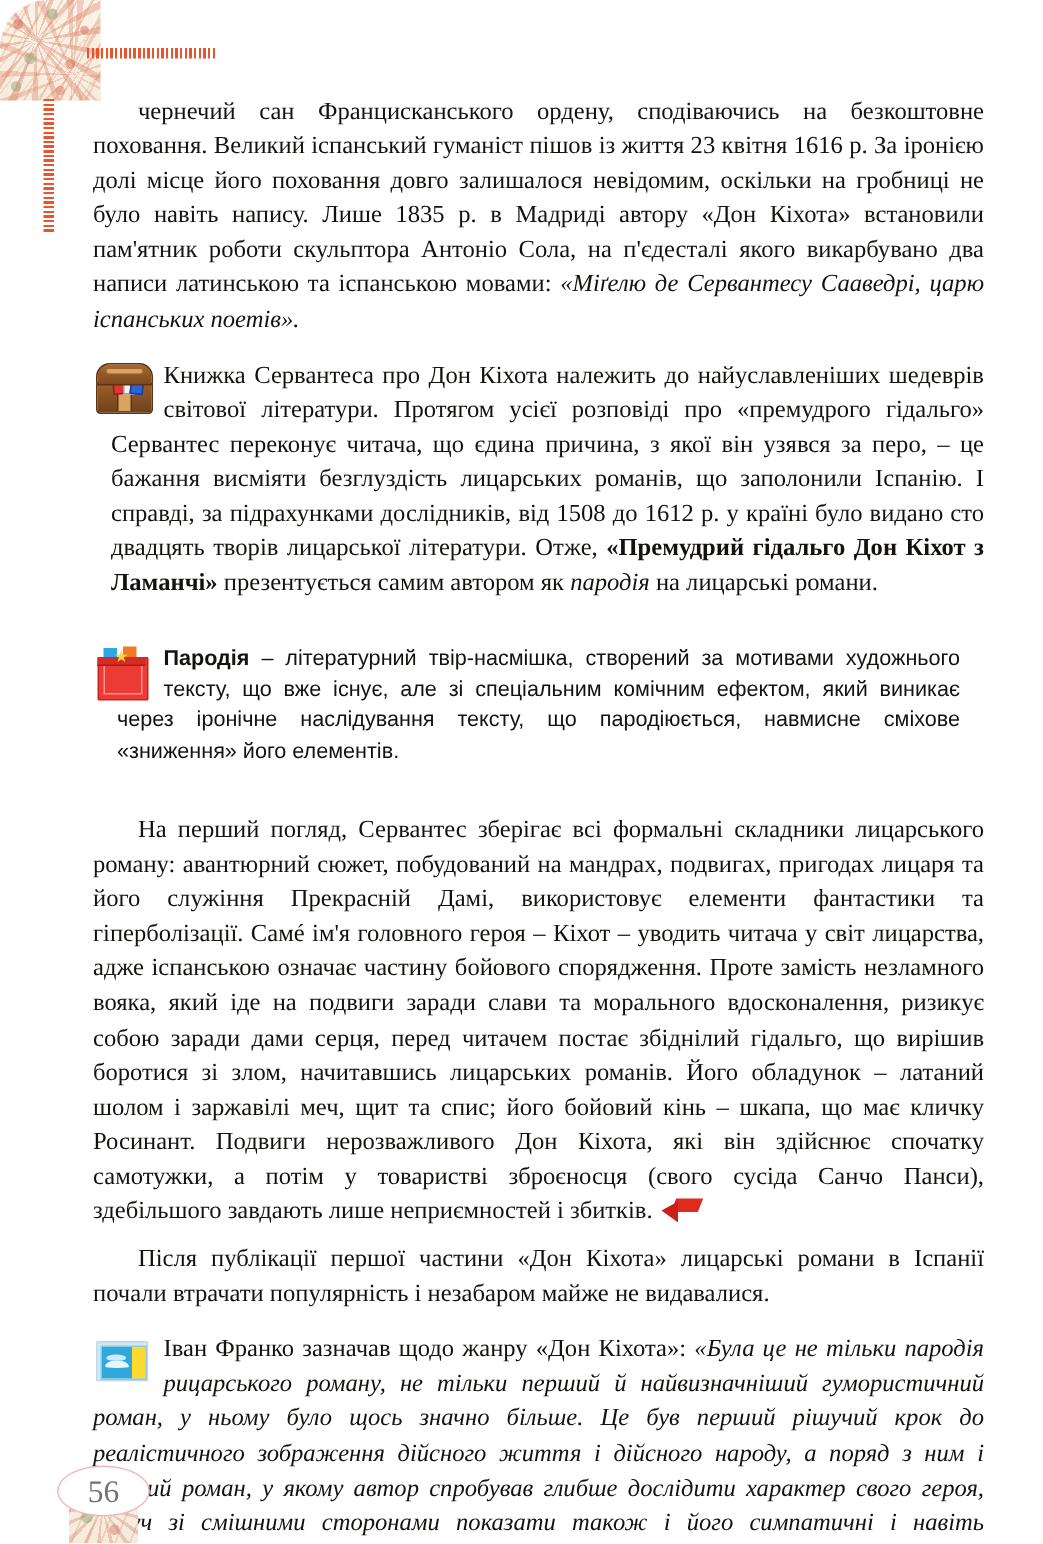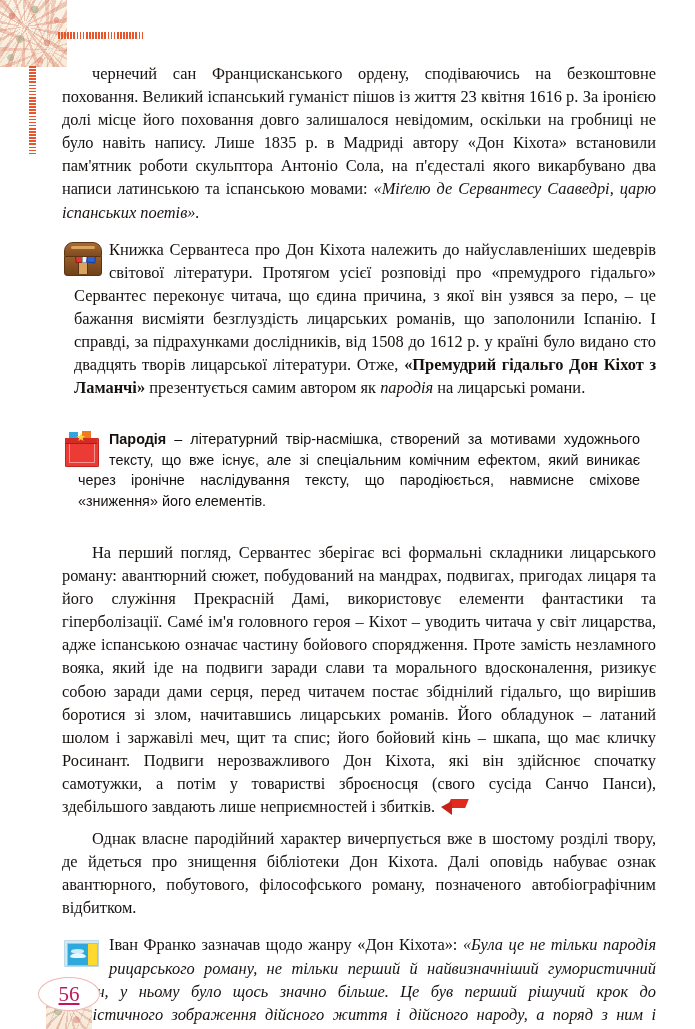--- a/index.html
+++ b/index.html
@@ -8,20 +8,21 @@
     background: #ffffff;
   }
   #page {
     position: relative;
     width: 695px;
     height: 1029px;
     background: #ffffff;
     overflow: hidden;
     font-family: "Liberation Serif", "DejaVu Serif", serif;
     color: #15110f;
+    border-radius: 32px;
   }
 
   
   .ornament-tl {
     position: absolute;
     left: 0px;
     top: 0px;
     width: 67px;
     height: 67px;
     background:
@@ -241,22 +242,21 @@
     top: 977px;
     width: 60px;
     height: 32px;
     border: 1.6px solid #f0b8b4;
     border-radius: 50%;
     background: #ffffff;
     display: flex;
     align-items: center;
     justify-content: center;
     font-size: 21px;
-    color: #be185d;
-    text-decoration: underline;
+    color: #737373;
   }
 </style>
 </head>
 <body>
 
 <div id="page">
 
   <div class="ornament-tl"></div>
   <div class="dash-h"></div>
   <div class="dash-v"></div>
@@ -291,22 +291,22 @@
       </div>
       <p class="definition"><span class="term">Пародія</span><span> – літературний твір-насмішка, створений за мотивами художнього тексту, що вже існує, але зі спеціальним комічним ефектом, який виникає через іронічне наслідування тексту, що пародіюється, навмисне сміхове «зниження» його елементів.</span></p>
     </div>
 
     <div class="gap-md"></div>
 
     <p class="body"><span>На перший погляд, Сервантес зберігає всі формальні складники лицарського роману: авантюрний сюжет, побудований на мандрах, подвигах, пригодах лицаря та його служіння Прекрасній Дамі, використовує елементи фантастики та гіперболізації. Самé ім'я головного героя – Кіхот – уводить читача у світ лицарства, адже іспанською означає частину бойового спорядження. Проте замість незламного вояка, який іде на подвиги заради слави та морального вдосконалення, ризикує собою заради дами серця, перед читачем постає збіднілий гідальго, що вирішив боротися зі злом, начитавшись лицарських романів. Його обладунок – латаний шолом і заржавілі меч, щит та спис; його бойовий кінь – шкапа, що має кличку Росинант. Подвиги нерозважливого Дон Кіхота, які він здійснює спочатку самотужки, а потім у товаристві зброєносця (свого сусіда Санчо Панси), здебільшого завдають лише неприємностей і збитків.</span><span class="arrow-marker"></span></p>
 
     <div class="gap-sm"></div>
 
-
-    <p class="body">Однак власне пародійний характер вичерпується вже в шостому розділі твору, де йдеться про знищення бібліотеки Дон Кіхота. Далі оповідь набуває ознак авантюрного, побутового, філософського роману, позначеного автобіографічним відбитком.</p>
+    <p class="body">Після публікації першої частини «Дон Кіхота» лицарські романи в Іспанії почали втрачати популярність і незабаром майже не видавалися.</p>
+
 
     <div class="gap-md"></div>
 
     <div class="clearfix">
       <div class="icon-float stamp">
         <span class="perf"></span>
           <span class="inner"></span>
         <span class="wave2"></span>
           <span class="wave"></span>
       </div>

